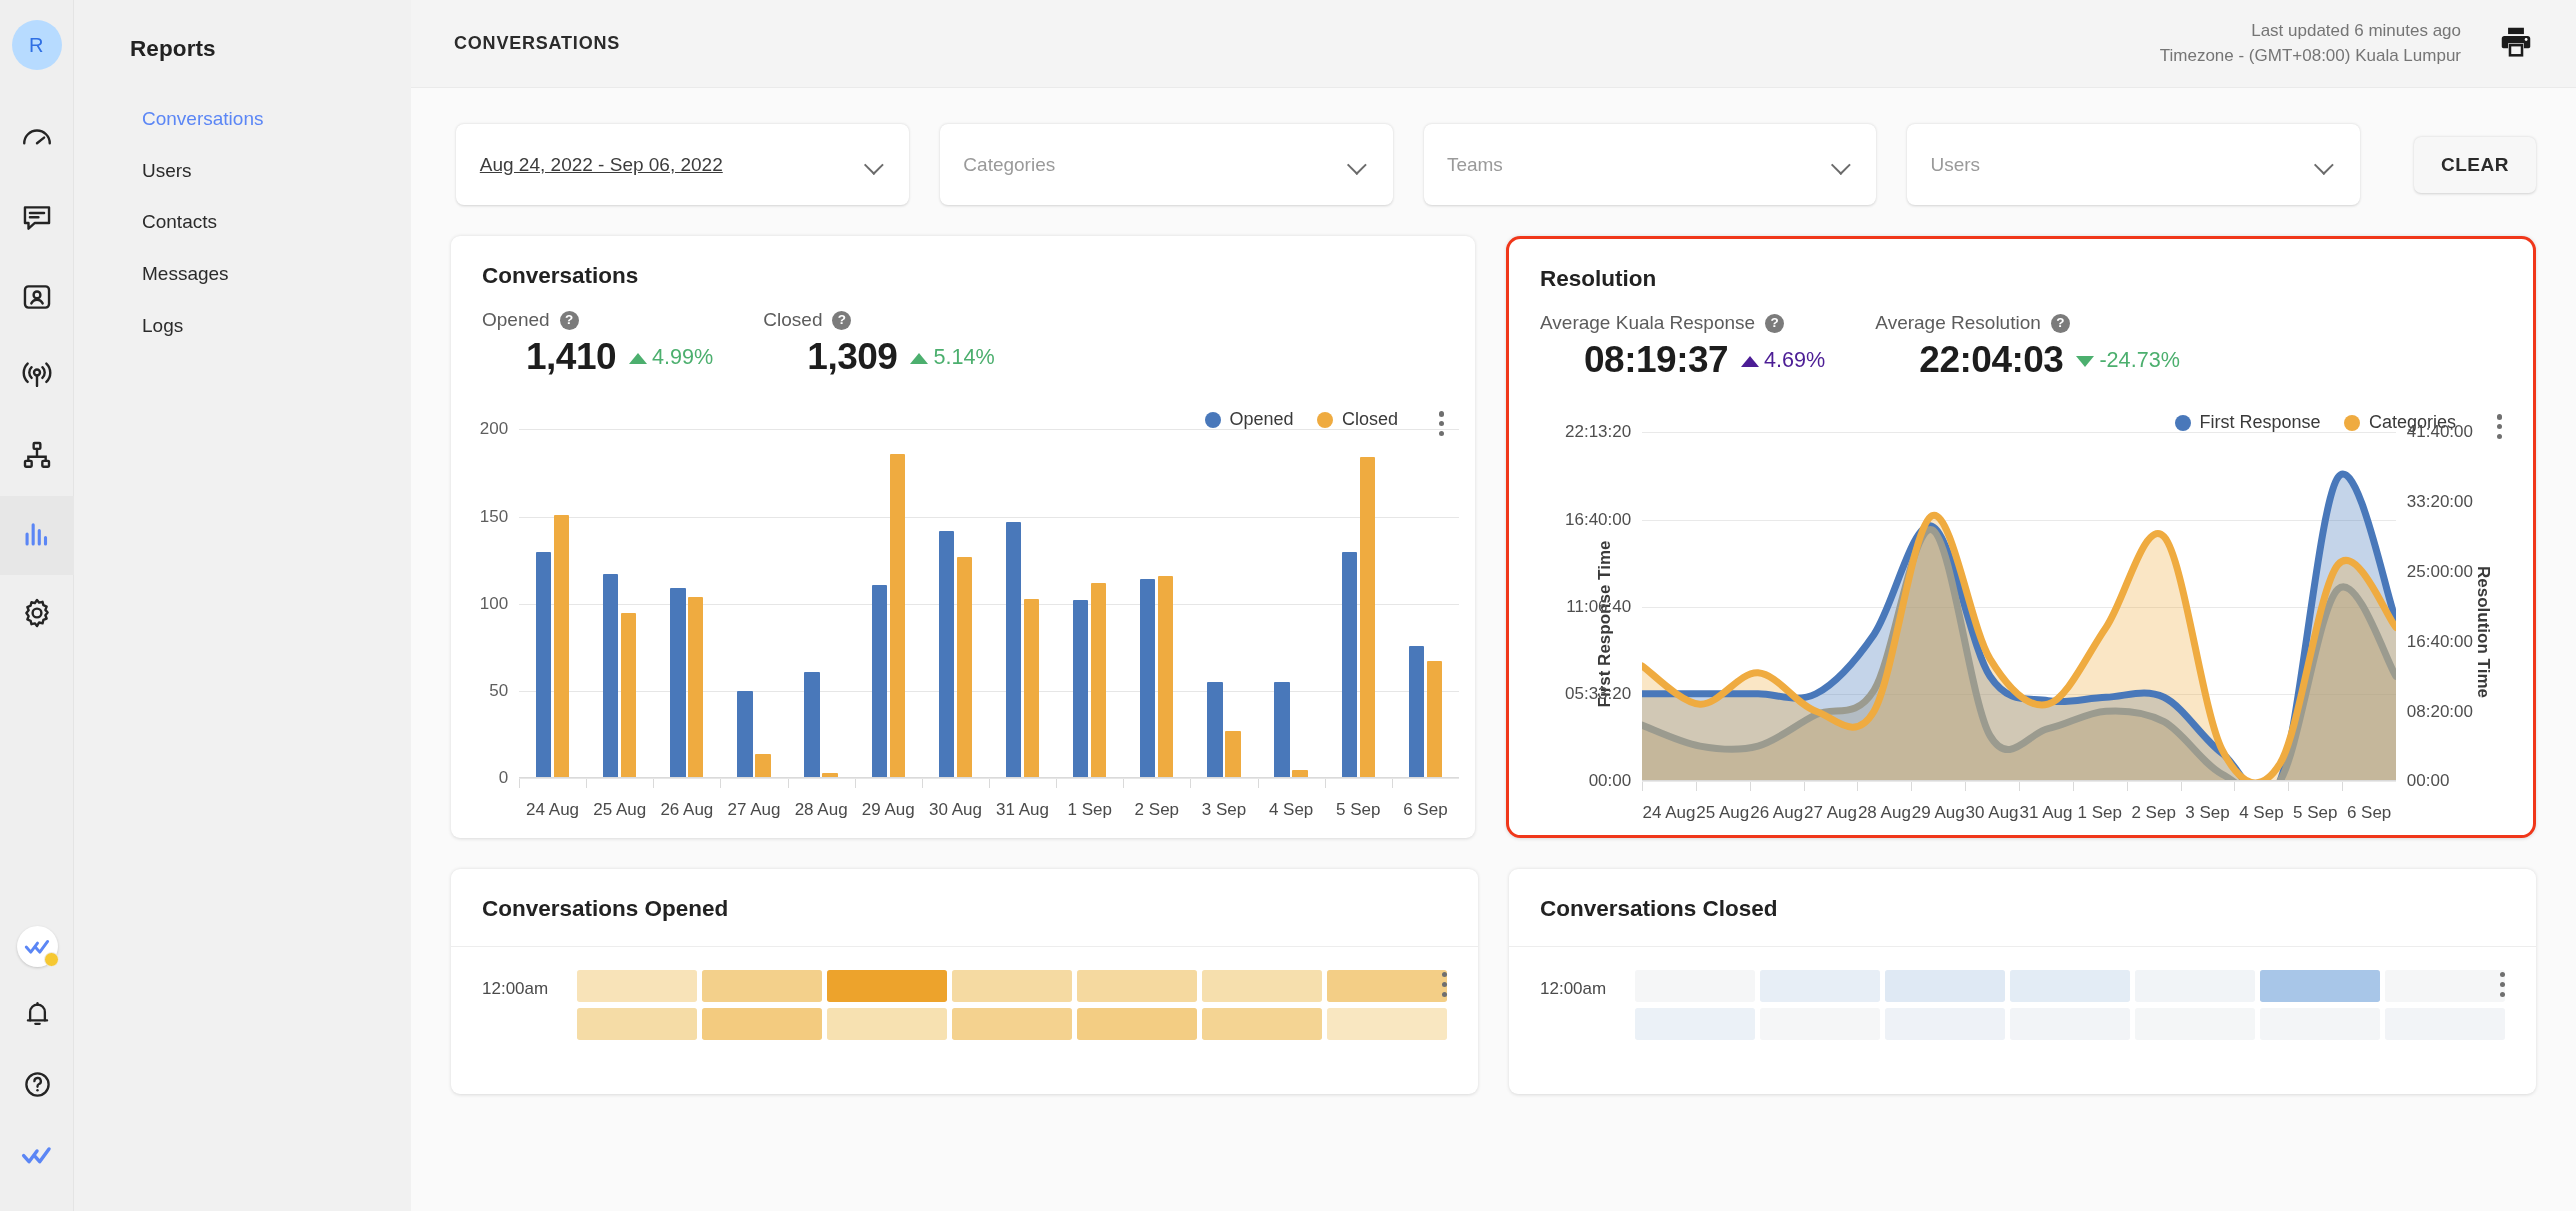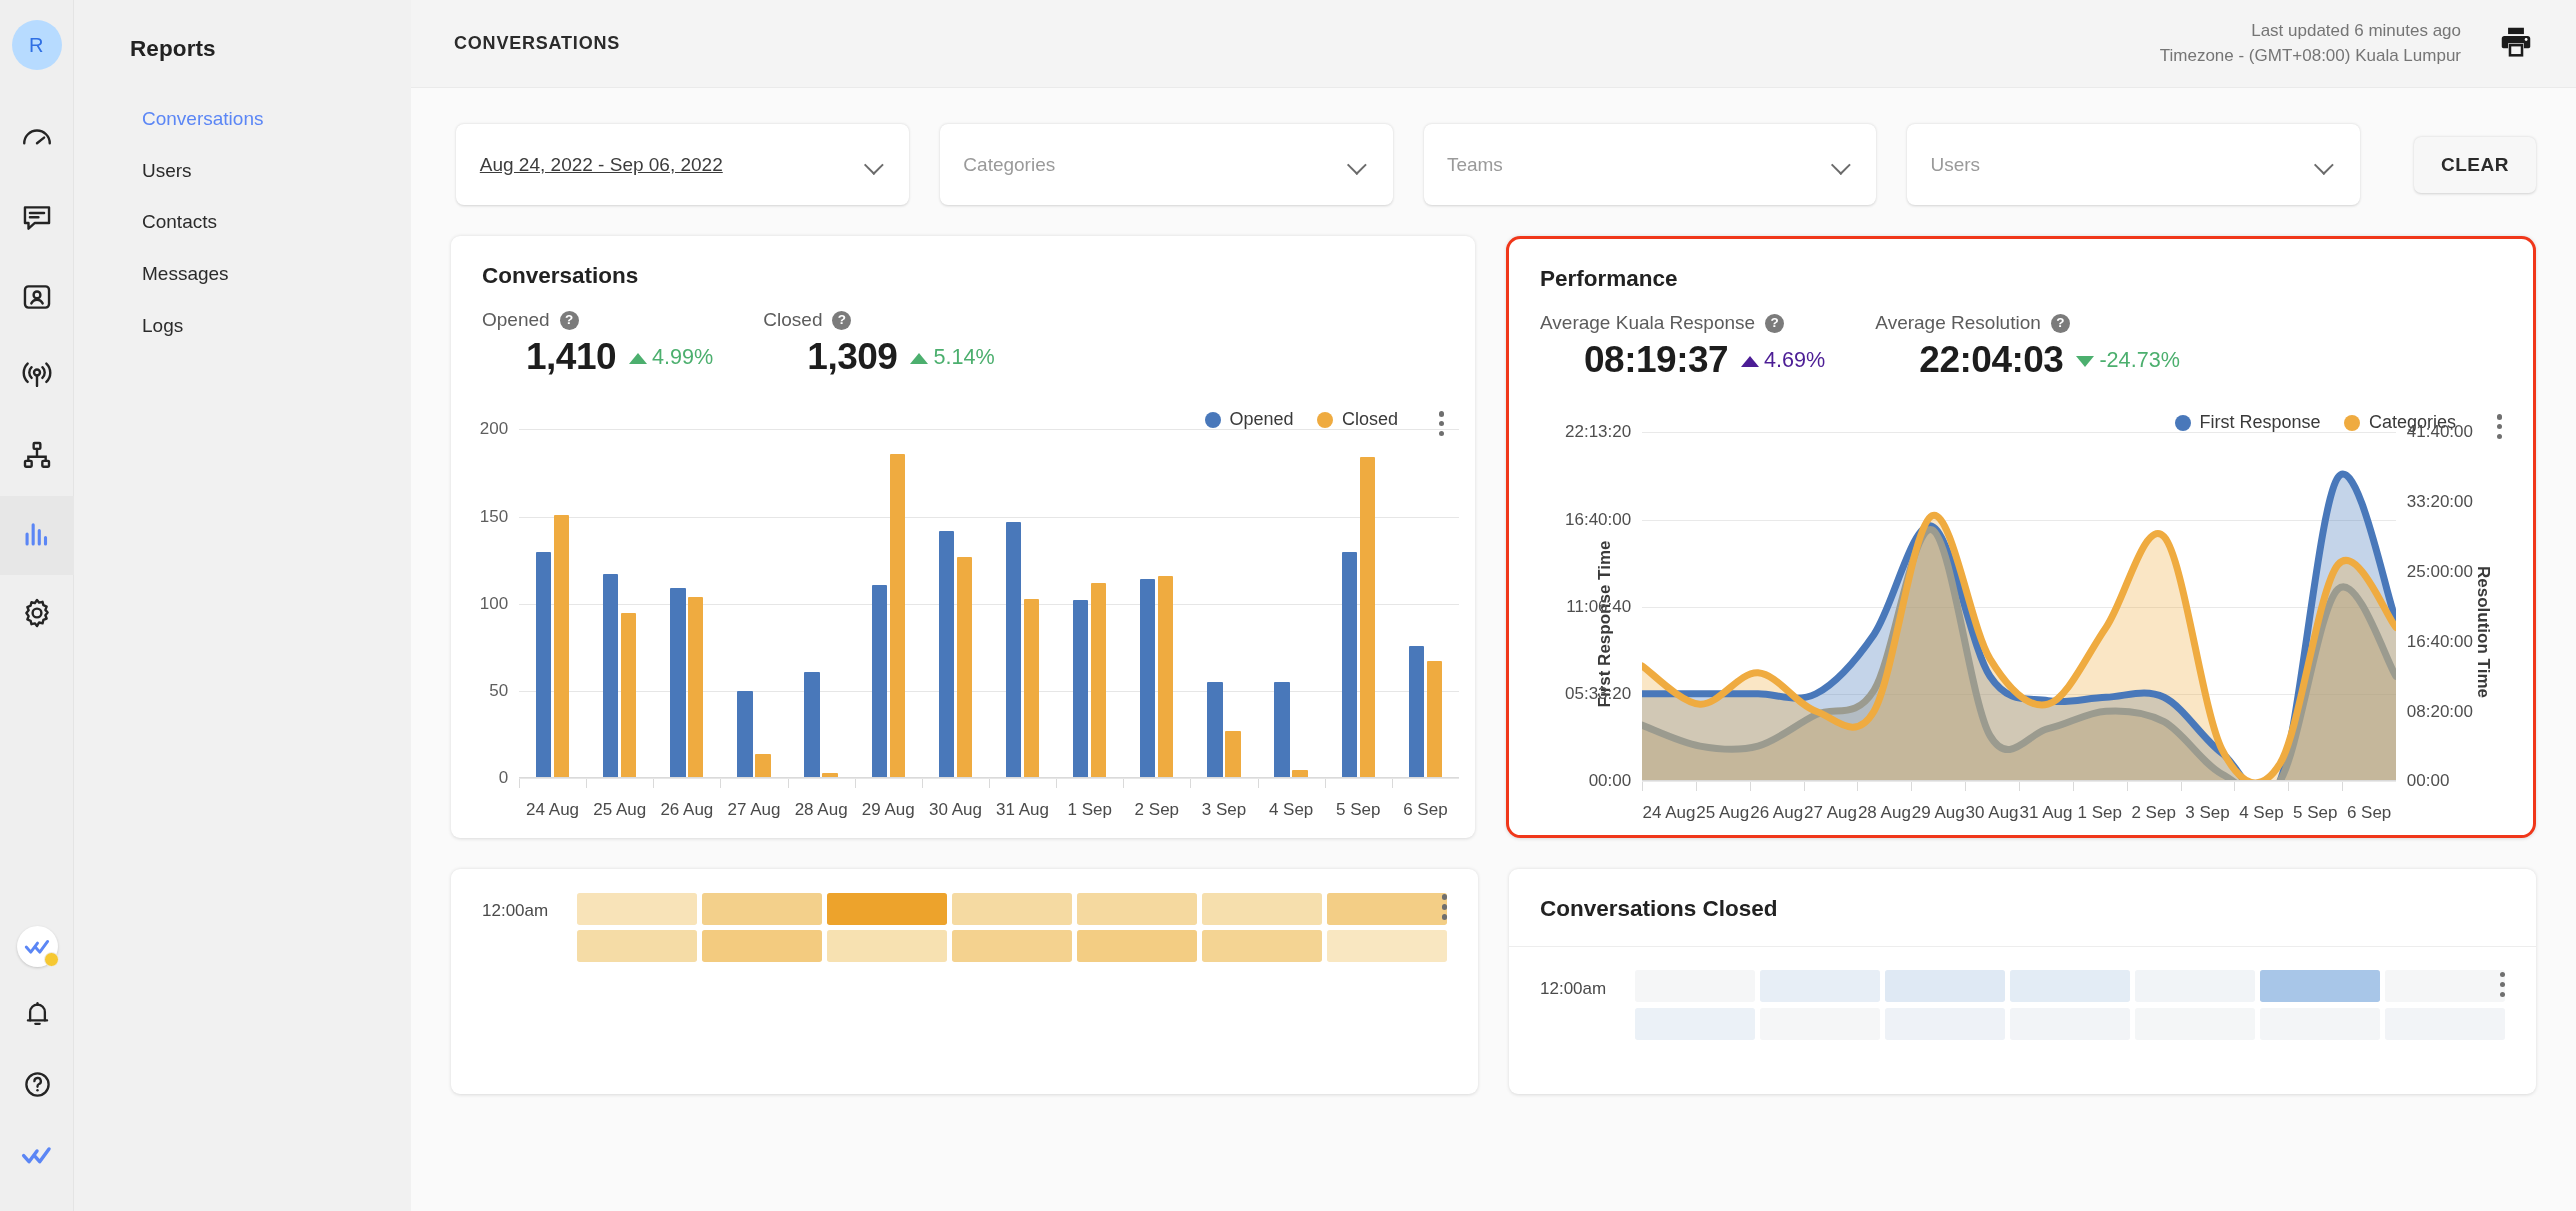--- a/index.html
+++ b/index.html
@@ -520,21 +520,21 @@
                   <div>4 Sep</div>
                   <div>5 Sep</div>
                   <div>6 Sep</div>
                 </div>
             </div>
           </div>
         </div>
 
         <div class="card highlight">
           <div class="card-pad">
-            <div class="card-title">Performance</div>
+            <div class="card-title">Resolution</div>
             <div class="stats">
               <div class="stat">
                 <div class="stat-label">
                   <span>Average Kuala Response</span>
                   <span class="qmark">?</span>
                 </div>
                 <div class="stat-value">
                   <span class="stat-num">08:19:37</span>
                   <span class="stat-delta up-bad">
                     <i class="arrow arr-up"></i><span>4.69%</span>
@@ -637,20 +637,23 @@
                   <div>5 Sep</div>
                   <div>6 Sep</div>
                 </div>
             </div>
           </div>
         </div>
       </div>
 
       <div class="row" style="margin-top:31px">
         <div class="card hm-card">
+          <div class="hm-head">
+            <div class="card-title">Conversations Opened</div>
+          </div>
           <div class="hm-body">
             <div class="kebab" style="top:25px;right:31px">
                 <span></span>
                 <span></span>
                 <span></span>
               </div>
             <div class="hm-rowlabel">12:00am</div>
             <div class="hm-grid" id="hmOpened">
                 <div class="hm-row">
                   <div class="hm-cell" style="background: rgb(248, 227, 184);"></div>

